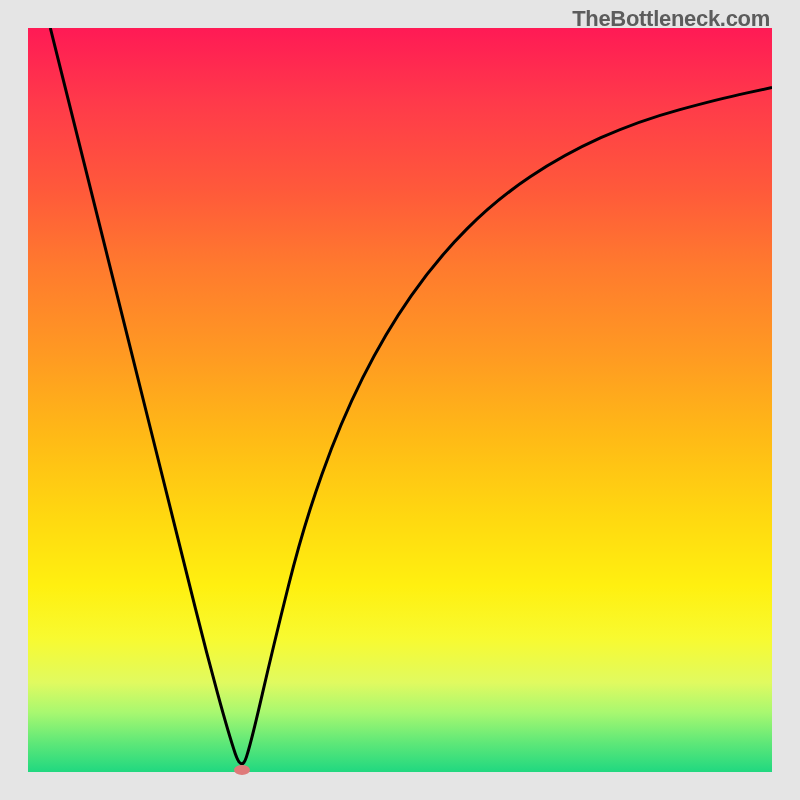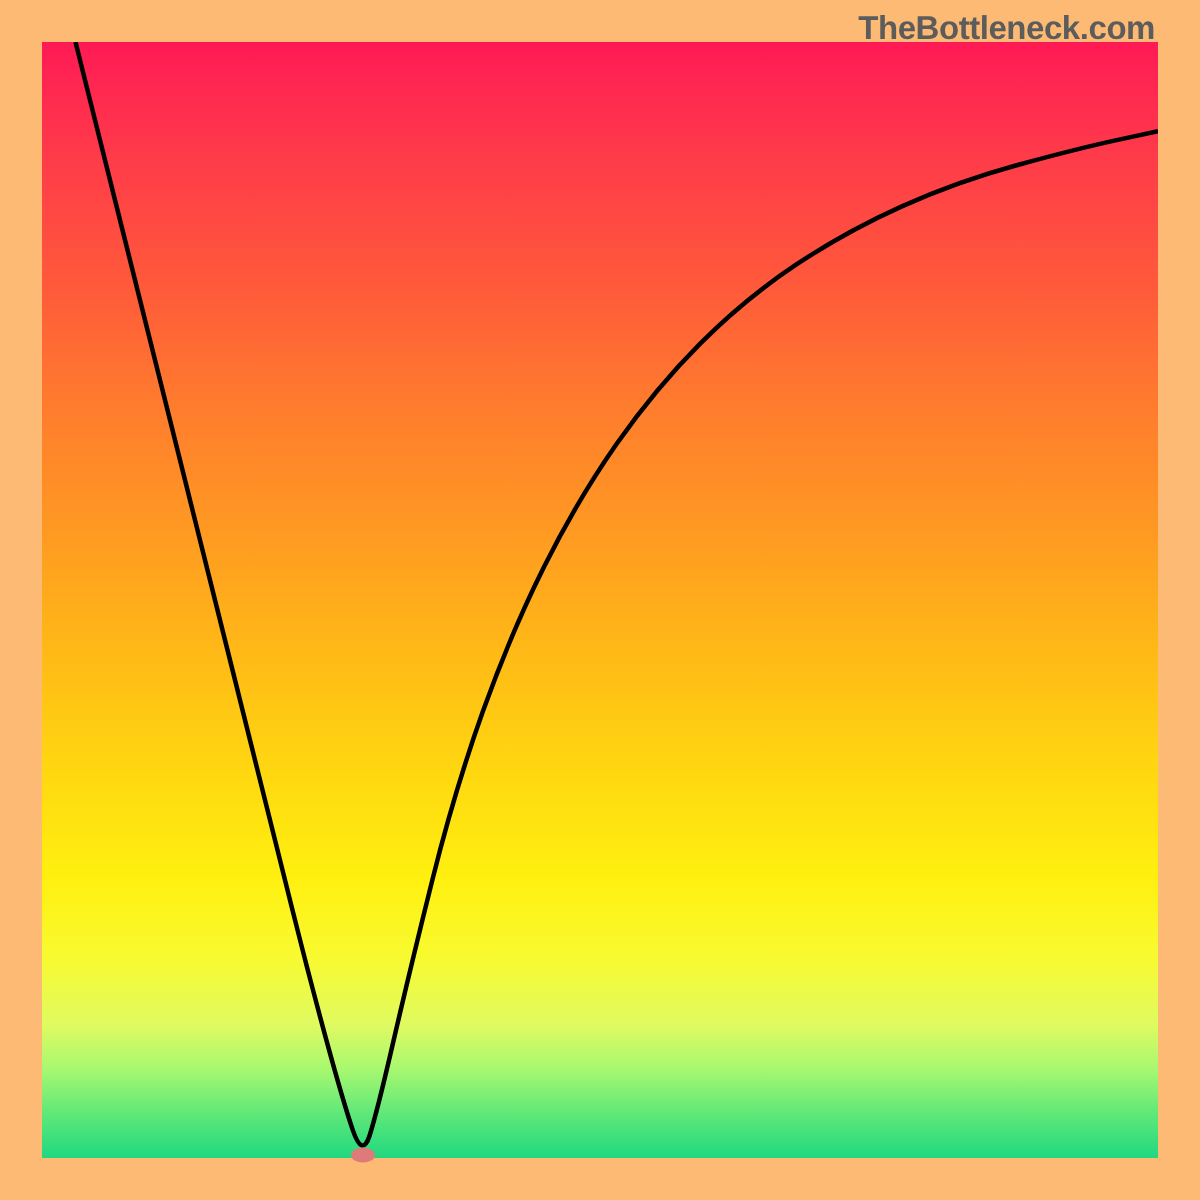--- a/index.html
+++ b/index.html
@@ -1,21 +1,21 @@
 <!DOCTYPE html>
 <html><head>
 <meta charset="utf-8">
 <style>
   * { margin: 0; padding: 0; box-sizing: border-box; }
   html, body { width: 800px; height: 800px; overflow: hidden; background: #000; }
   .chart-container {
     position: relative;
     width: 800px;
     height: 800px;
-    background: #fdba74;
+    background: #e5e5e5;
   }
   .plot-area {
     position: absolute;
     left: 28px;
     top: 28px;
     width: 744px;
     height: 744px;
     background: linear-gradient(to bottom,
       #ff1a55 0%,
       #ff3a4a 10%,

